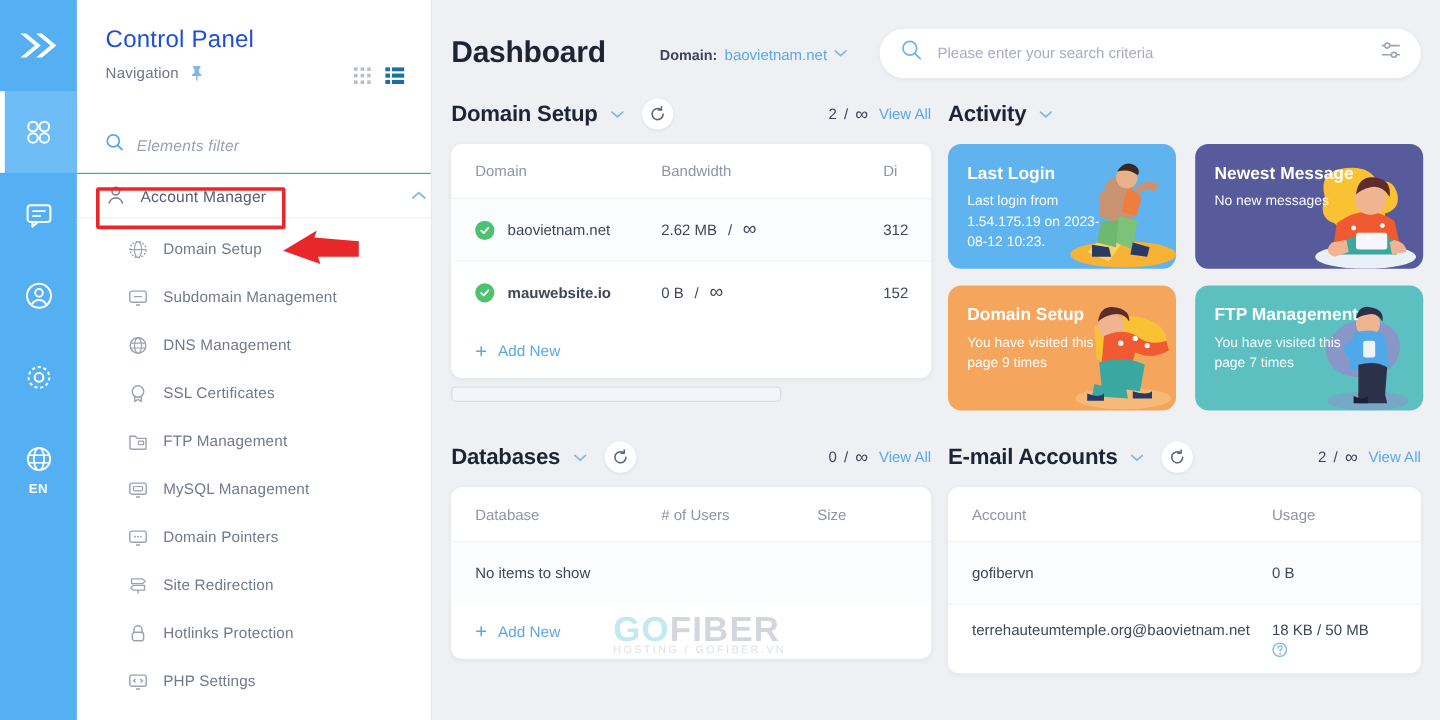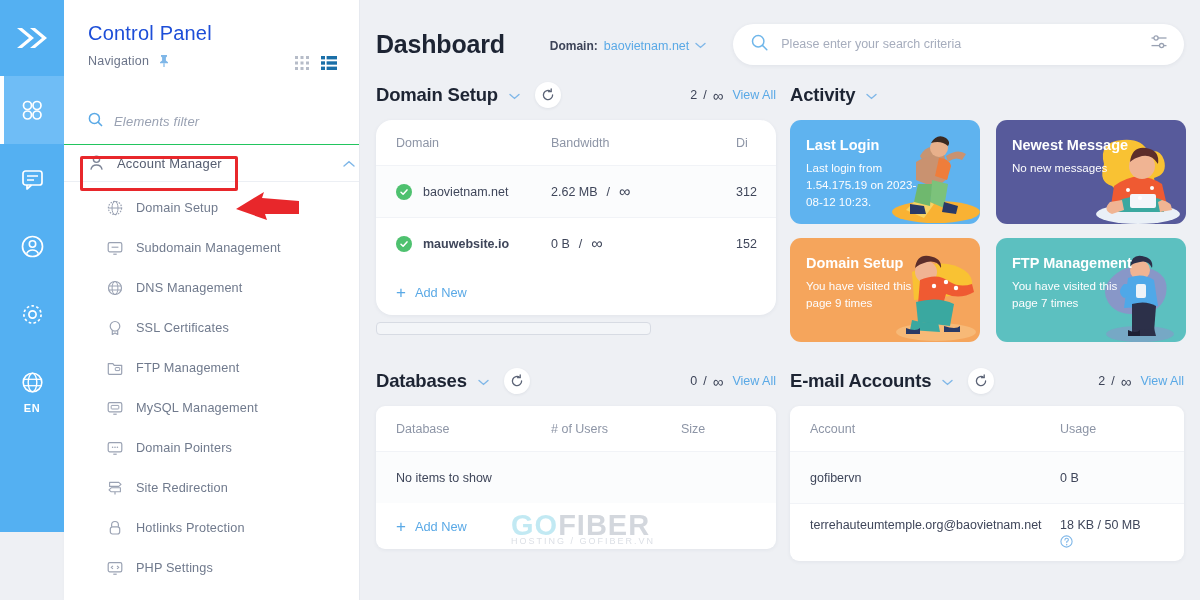--- a/index.html
+++ b/index.html
@@ -7,21 +7,21 @@
   body {
     font-family: "Liberation Sans", sans-serif;
     background: #eef0f4;
     color: #3c4257;
     -webkit-font-smoothing: antialiased;
   }
   #app { position: relative; width: 1200px; height: 600px; display: flex; }
 
   
   .rail {
-    width: 64px; height: 532px; background: #54b0f2;
+    width: 64px; height: 600px; background: #54b0f2;
     display: flex; flex-direction: column; align-items: center; flex: 0 0 64px;
     position: relative; z-index: 5;
   }
   .rail-logo { height: 76px; display: flex; align-items: center; justify-content: center; width: 100%; }
   .rail-item {
     width: 100%; height: 68px; display: flex; align-items: center; justify-content: center;
     position: relative;
   }
   .rail-item.active { background: #6fbdf6; }
   .rail-item.active::before {
@@ -420,21 +420,21 @@
             </svg>
           </span>
           <span class="sec-meta">
             <span>2</span>
             <span>/</span>
             <span class="inf">∞</span>
             <span class="view-all">View All</span>
           </span>
         </div>
 
-        <div class="card" style="margin-top:8px;border-radius:16px;">
+        <div class="card" style="margin-top:8px;">
           <div class="tbl-head">
             <span style="width:175px; padding-left:20px;">Domain</span>
             <span style="width:185px;">Bandwidth</span>
             <span>Di</span>
           </div>
 
           <div class="tbl-row alt">
             <span style="width:175px; padding-left:20px; display:flex; align-items:center; gap:11px;">
               <span class="chk">
                 <svg width="10" height="10" viewBox="0 0 10 10">

